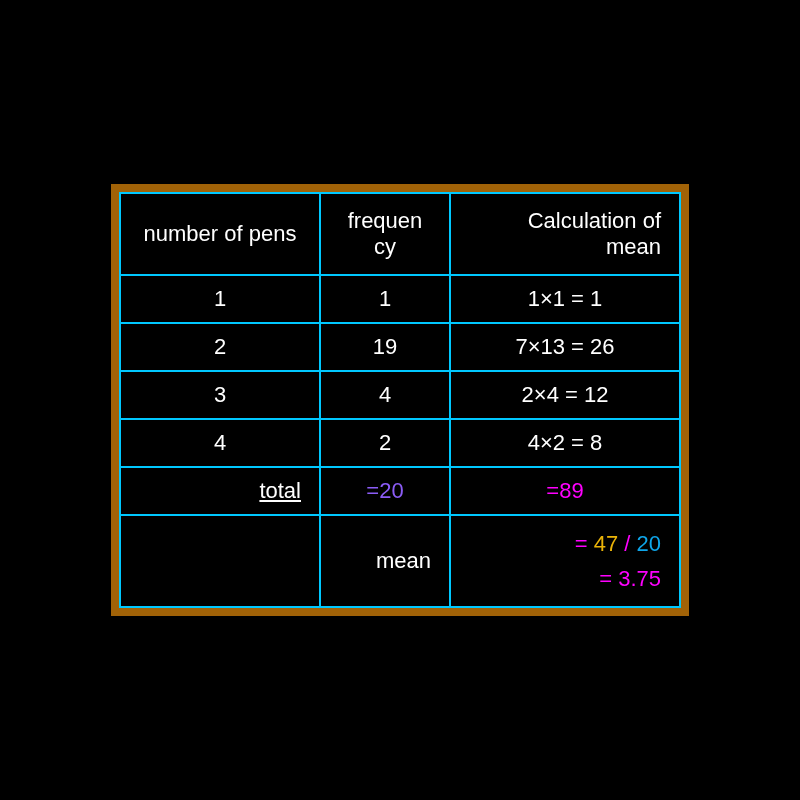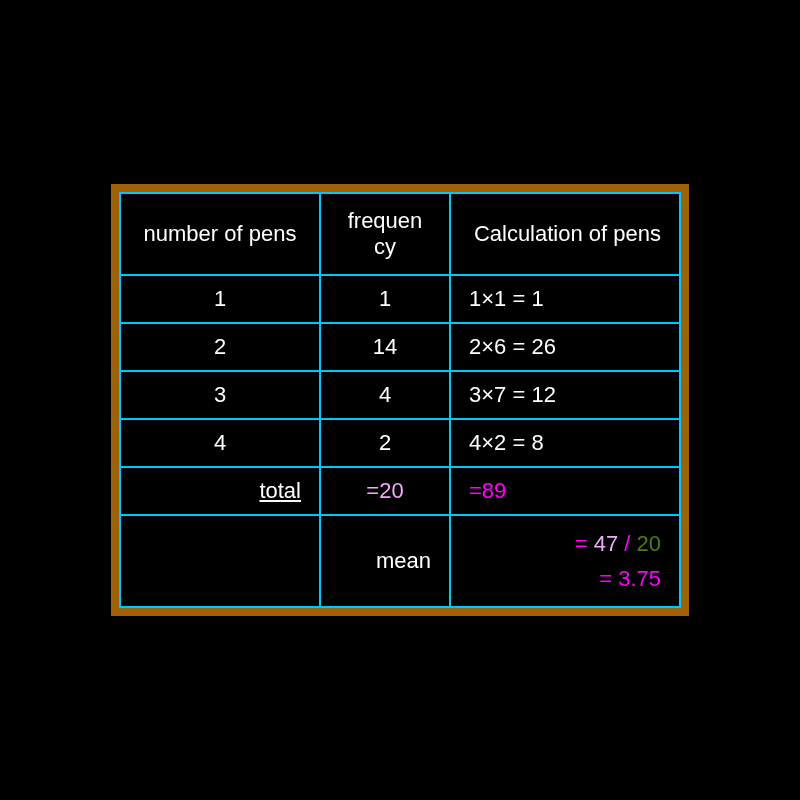--- a/index.html
+++ b/index.html
@@ -49,25 +49,25 @@
     .col2 {
       width: 130px;
     }
 
     .col3 {
       width: 230px;
       text-align: right;
     }
 
     .right-align {
-      text-align: left;
+      text-align: center;
     }
 
     .orange {
-      color: #f0abfc;
+      color: #8b5cf6;
     }
 
     .magenta {
       color: #ff00ff;
     }
 
     .total-label {
       text-align: right;
       text-decoration: underline;
     }
@@ -83,53 +83,53 @@
   </style>
 </head>
 <body>
 
 <div class="table-container">
   <table>
     <thead>
       <tr>
         <td class="header-cell col1">number of pens</td>
         <td class="header-cell col2">frequen cy</td>
-        <td class="header-cell col3">Calculation of pens</td>
+        <td class="header-cell col3">Calculation of mean</td>
       </tr>
     </thead>
     <tbody>
 
       <tr>
         <td class="col1">1</td>
         <td class="col2">1</td>
         <td class="col3 right-align">1×1 = 1</td>
       </tr>
       <tr>
         <td class="col1">2</td>
-        <td class="col2">14</td>
-        <td class="col3 right-align">2×6 = 26</td>
+        <td class="col2">19</td>
+        <td class="col3 right-align">7×13 = 26</td>
       </tr>
       <tr>
         <td class="col1">3</td>
         <td class="col2">4</td>
-        <td class="col3 right-align">3×7 = 12</td>
+        <td class="col3 right-align">2×4 = 12</td>
       </tr>
       <tr>
         <td class="col1">4</td>
         <td class="col2">2</td>
         <td class="col3 right-align">4×2 = 8</td>
       </tr>
       <tr>
         <td class="col1 total-label right-align" colspan="1">total</td>
         <td class="col2"><span class="orange">=20</span></td>
         <td class="col3 right-align"><span class="magenta">=89</span></td>
       </tr>
       <tr>
         <td class="col1"></td>
         <td class="col2 mean-label right-align">mean</td>
         <td class="col3 mean-calc">
-          <span class="magenta">= <span style="color:#f0abfc">47</span> / <span style="color:#4d7c0f">20</span></span><br>
+          <span class="magenta">= <span style="color:#eab308">47</span> / <span style="color:#0ea5e9">20</span></span><br>
           <span class="magenta">= 3.75</span>
         </td>
       </tr>
     </tbody>
   </table>
 </div>
 
 </body></html>

